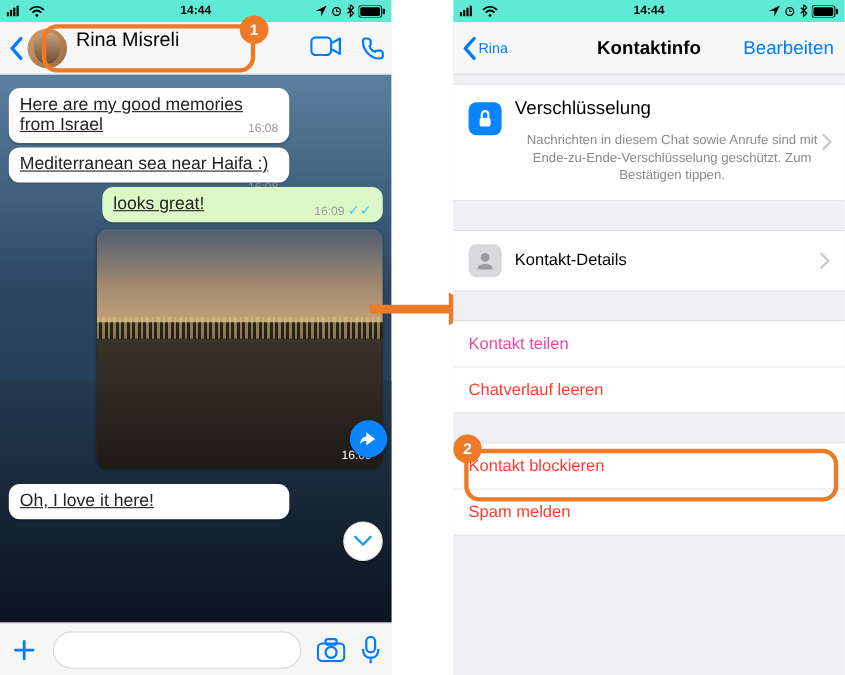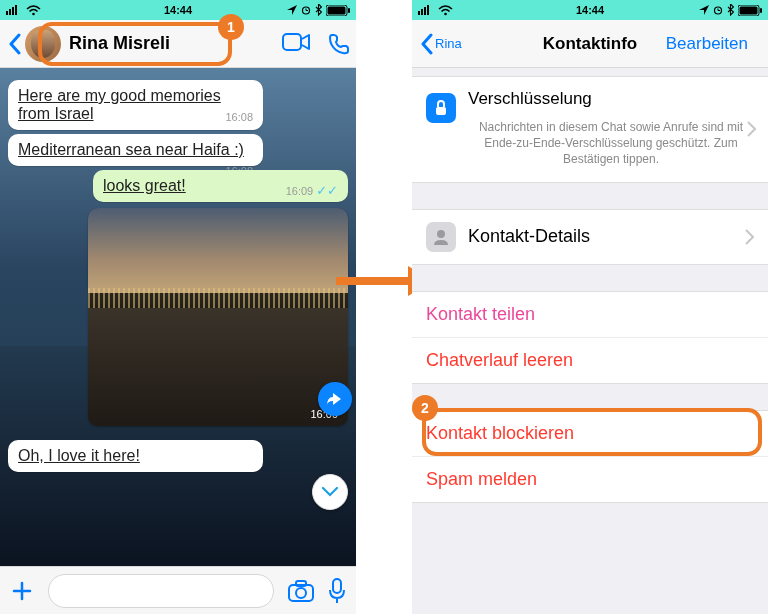--- a/index.html
+++ b/index.html
@@ -10,22 +10,22 @@
 
   
   .status { height: 20px; display: flex; align-items: center; justify-content: space-between; padding: 0 6px; font-size: 11px; font-weight: 600; background: #5eead4; }
   .status .left-ic, .status .right-ic { display: flex; align-items: center; gap: 4px; }
   .status .center { position: absolute; left: 50%; transform: translateX(-50%); }
 
   
   .nav { height: 48px; background: #f7f7f7; border-bottom: 1px solid #d9d9d9; display: flex; align-items: center; padding: 0 8px; gap: 4px; position: relative; }
   .nav .back { color: #007aff; display: flex; align-items: center; font-size: 13px; gap: 2px; }
   .nav .title-center { position: absolute; left: 50%; transform: translateX(-50%); font-size: 17px; font-weight: 600; color: #000; }
-  .nav .edit { position: absolute; right: 20px; color: #007aff; font-size: 17px; }
-  .nav .contact { display: flex; align-items: center; gap: 8px; font-size: 18px; font-weight: 700; }
+  .nav .edit { position: absolute; right: 10px; color: #007aff; font-size: 17px; }
+  .nav .contact { display: flex; align-items: flex-start; gap: 8px; font-size: 18px; font-weight: 400; }
   .avatar { width: 36px; height: 36px; border-radius: 50%; background: linear-gradient(135deg,#d6a06a,#9c6a42); display: flex; align-items: center; justify-content: center; overflow: hidden; }
   .avatar-inner { width: 24px; height: 28px; background: linear-gradient(#caa27a,#6d4a35); border-radius: 40% 40% 50% 50%; }
   .nav .call-icons { position: absolute; right: 6px; display: flex; gap: 18px; }
   .nav .call-icons svg { stroke: #007aff; }
 
   
   .highlight { position: absolute; border: 4px solid #ec7a27; border-radius: 14px; pointer-events: none; }
   .badge { position: absolute; width: 26px; height: 26px; background: #ec7a27; color: #fff; border-radius: 50%; display: flex; align-items: center; justify-content: center; font-weight: 700; font-size: 14px; }
 
   
@@ -45,21 +45,21 @@
   .media-bubble .time { position:absolute; right:10px; bottom:6px; color:#fff; font-size: 11px; }
   .media-fwd { position:absolute; right:-8px; bottom:-4px; width:34px; height:34px; background:#0a84ff; border-radius:50%; display:flex; align-items:center; justify-content:center; box-shadow:0 1px 3px rgba(0,0,0,.4); }
   .scroll-down { position:absolute; right:8px; bottom:56px; width:36px; height:36px; background:#fff; border-radius:50%; display:flex; align-items:center; justify-content:center; box-shadow:0 1px 3px rgba(0,0,0,.3); border:1px solid #e1e1e1; }
 
   
   .inputbar { position: absolute; bottom:0; left:0; right:0; height:48px; background:#f6f6f6; border-top:1px solid #d9d9d9; display:flex; align-items:center; padding:0 10px; gap:14px; }
   .inputbar .field { flex:1; height:34px; background:#fff; border:1px solid #d6d6d6; border-radius:17px; }
 
   
   .section { background:#fff; border-top:1px solid #dedede; border-bottom:1px solid #dedede; }
-  .row { display:flex; align-items:center; padding: 12px 14px; font-size: 18px; border-top: 1px solid #ececec; }
+  .row { display:flex; align-items:center; padding: 12px 14px; font-size: 15px; border-top: 1px solid #ececec; }
   .row:first-child { border-top: none; }
   .row .icon-box { width:30px; height:30px; border-radius:7px; margin-right:12px; display:flex; align-items:center; justify-content:center; }
   .row .chev { margin-left:auto; color:#c7c7cc; }
   .enc-body { padding: 10px 14px 14px 56px; }
   .enc-title { font-size:17px; color:#000; padding: 12px 14px 0 56px; }
   .enc-sub { font-size:12px; color:#8a8a8d; line-height:1.35;text-align:center; }
   .link-blue { color:#ec4899; }
   .link-red { color:#ff3b30; }
   .gap { height: 26px; }
 

